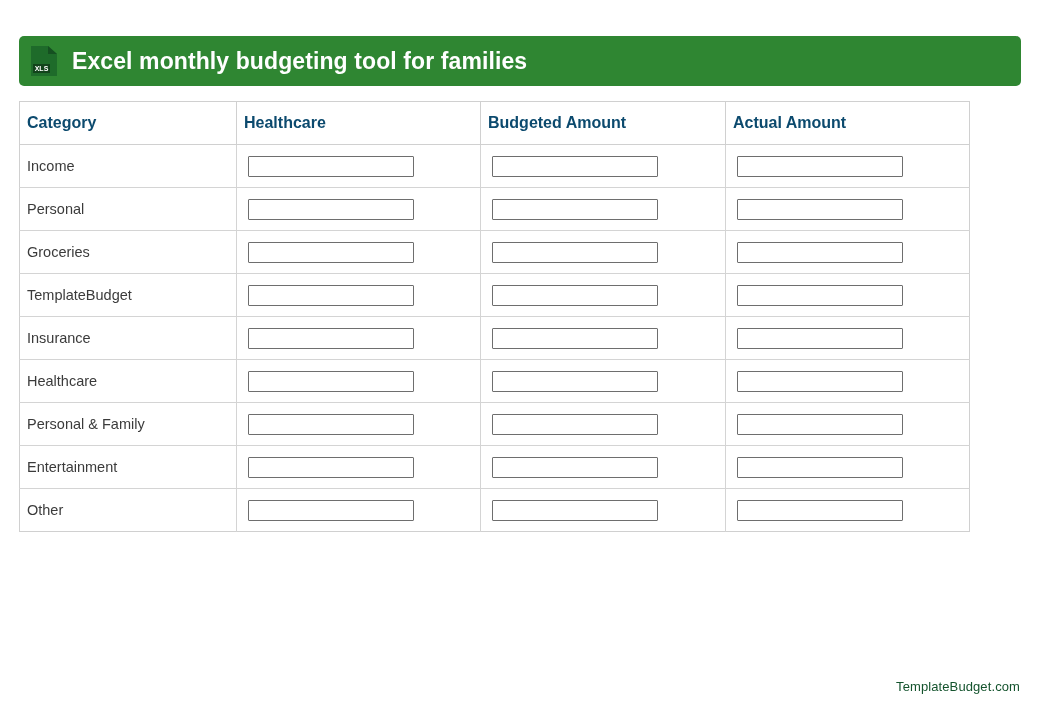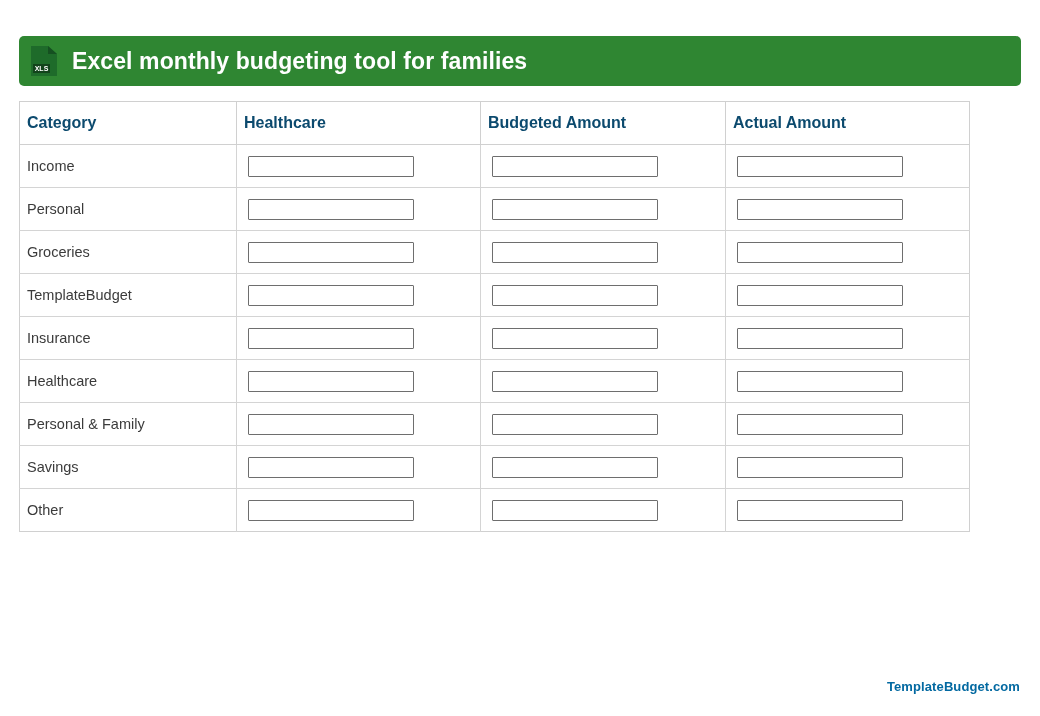--- a/index.html
+++ b/index.html
@@ -123,24 +123,23 @@
     padding: 0 4px;
     outline: none;
   }
 
   
   .footer {
     position: absolute;
     right: 20px;
     top: 679px;
     font-size: 13px;
-    color: #0369a1;
+    color: #14532d;
     letter-spacing: 0.1px;
     white-space: nowrap;
-    font-weight: bold;
   }
 </style>
 </head>
 <body>
 
 <div class="page">
 
   <div class="banner">
     <span class="xls-icon">
       <svg width="28" height="32" viewBox="0 0 28 32" xmlns="http://www.w3.org/2000/svg">
@@ -247,21 +246,21 @@
             <input type="text" class="field" value="" style="">
           </td>
           <td>
             <input type="text" class="field" value="" style="">
           </td>
           <td>
             <input type="text" class="field" value="" style="">
           </td>
         </tr>
         <tr>
-          <td><span class="cat-label">Savings</span></td>
+          <td><span class="cat-label">Entertainment</span></td>
           <td>
             <input type="text" class="field" value="" style="">
           </td>
           <td>
             <input type="text" class="field" value="" style="">
           </td>
           <td>
             <input type="text" class="field" value="" style="">
           </td>
         </tr>

